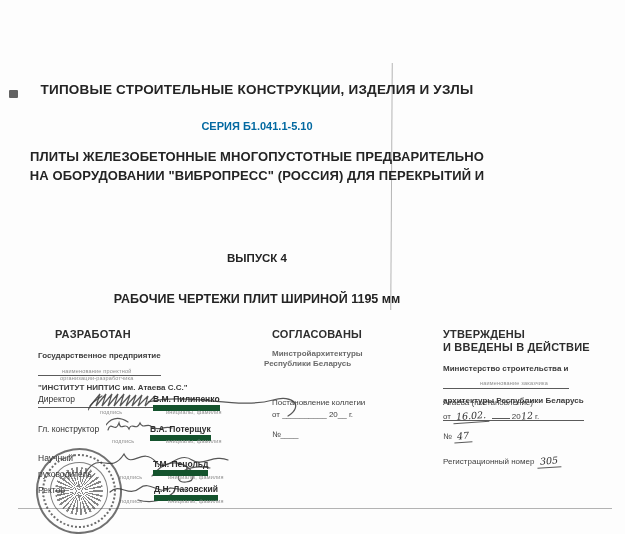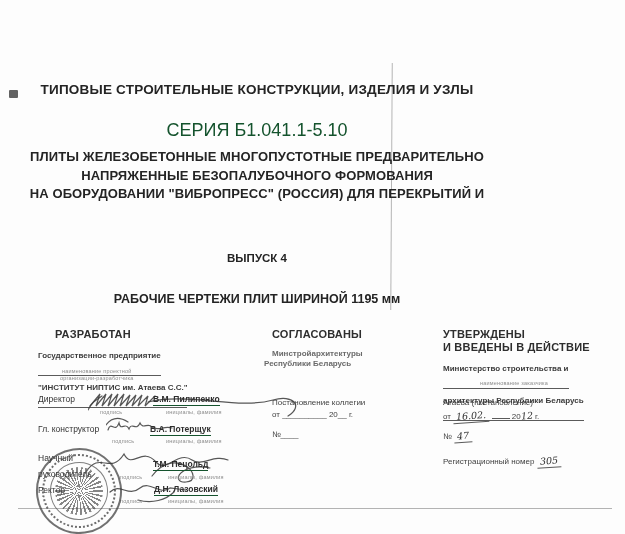--- a/index.html
+++ b/index.html
@@ -1,35 +1,35 @@
 <!DOCTYPE html>
 <html><head>
 <meta charset="utf-8">
 <style>
   html,body{margin:0;padding:0;background:#e9e9e9;}
   .page{position:relative;width:625px;height:534px;background:#fdfdfd;
         font-family:"Liberation Sans",sans-serif;color:#2b2b2b;overflow:hidden;}
   .abs{position:absolute;}
   .ctr{left:0;width:514px;text-align:center;}
   .t-main{font-size:13.5px;font-weight:bold;letter-spacing:.2px;color:#242424;}
-  .t-series{font-size:18px;font-weight:normal;color:#14532d;}
+  .t-series{font-size:11px;font-weight:bold;color:#0369a1;}
   .t-sub{font-size:13px;font-weight:bold;line-height:18.6px;color:#242424;letter-spacing:.1px;}
   .t-issue{font-size:11.5px;font-weight:bold;color:#242424;}
   .t-draw{font-size:12.5px;font-weight:bold;color:#242424;}
   .col-h{font-size:11px;font-weight:bold;color:#2e2e2e;letter-spacing:.2px;}
   .org-u{font-size:8px;font-weight:bold;color:#3c3c3c;border-bottom:1px solid #5a5a5a;
          padding-bottom:15px;display:inline-block;white-space:nowrap;}
   .org-g{font-size:8px;font-weight:bold;color:#6a6a6a;white-space:nowrap;}
   .cap{font-size:5.5px;color:#8d8d8d;letter-spacing:.2px;white-space:nowrap;}
   .form{font-size:8px;color:#3f3f3f;white-space:nowrap;}
   .hand{font-family:"DejaVu Serif",serif;font-style:italic;font-size:9.5px;color:#2f2f2f;
         display:inline-block;transform:rotate(-4deg);}
   .hand-u{border-bottom:1px solid #5a5a5a;padding:0 3px 1px;}
   .role{font-size:8.5px;color:#333;}
-  .name{font-size:8.5px;font-weight:bold;color:#2d2d2d;border-bottom:1px solid #14532d;
+  .name{font-size:8.5px;font-weight:bold;color:#2d2d2d;border-bottom:6px solid #14532d;
         padding-bottom:1px;white-space:nowrap;}
   .sig path{fill:none;stroke:#3a3a3a;stroke-width:1.2;stroke-linecap:round;opacity:.85;}
   .seal{left:36px;top:448px;width:86px;height:86px;transform:rotate(-8deg);opacity:.88;z-index:5;}
   .seal div{position:absolute;border-radius:50%;}
   .seal .r1{inset:0;border:2.5px solid rgba(55,55,55,.8);}
   .seal .r2{inset:6px;border:2px dotted rgba(60,60,60,.85);}
   .seal .r3{inset:14px;border:1px solid rgba(75,75,75,.8);}
   .seal .core{inset:19px;background:repeating-conic-gradient(rgba(60,60,60,.7) 0deg 5deg,
               rgba(255,255,255,0) 5deg 12deg);}
   .vline{left:391px;top:63px;width:1px;height:247px;background:#a3a3a3;
@@ -43,21 +43,20 @@
 <div class="page">
 
   <div class="abs mark"></div>
   <div class="abs vline"></div>
 
   <div class="abs ctr t-main" style="top:82px">ТИПОВЫЕ СТРОИТЕЛЬНЫЕ КОНСТРУКЦИИ, ИЗДЕЛИЯ И УЗЛЫ</div>
   <div class="abs ctr t-series" style="top:120px">СЕРИЯ Б1.041.1-5.10</div>
 
   <div class="abs ctr t-sub" style="top:148px">
     <div>ПЛИТЫ ЖЕЛЕЗОБЕТОННЫЕ МНОГОПУСТОТНЫЕ ПРЕДВАРИТЕЛЬНО</div>
-    <div>НАПРЯЖЕННЫЕ БЕЗОПАЛУБОЧНОГО ФОРМОВАНИЯ</div>
     <div>НА ОБОРУДОВАНИИ "ВИБРОПРЕСС" (РОССИЯ) ДЛЯ ПЕРЕКРЫТИЙ И</div>
   </div>
 
   <div class="abs ctr t-issue" style="top:252px">ВЫПУСК 4</div>
   <div class="abs ctr t-draw" style="top:292px">РАБОЧИЕ ЧЕРТЕЖИ ПЛИТ ШИРИНОЙ 1195 мм</div>
 
   <div class="abs col-h" style="left:55px;top:328px">РАЗРАБОТАН</div>
   <div class="abs" style="left:38px;top:344px">
     <span class="org-u">Государственное предприятие</span><br>
     <span class="org-u">"ИНСТИТУТ НИПТИС им. Атаева С.С."</span>

